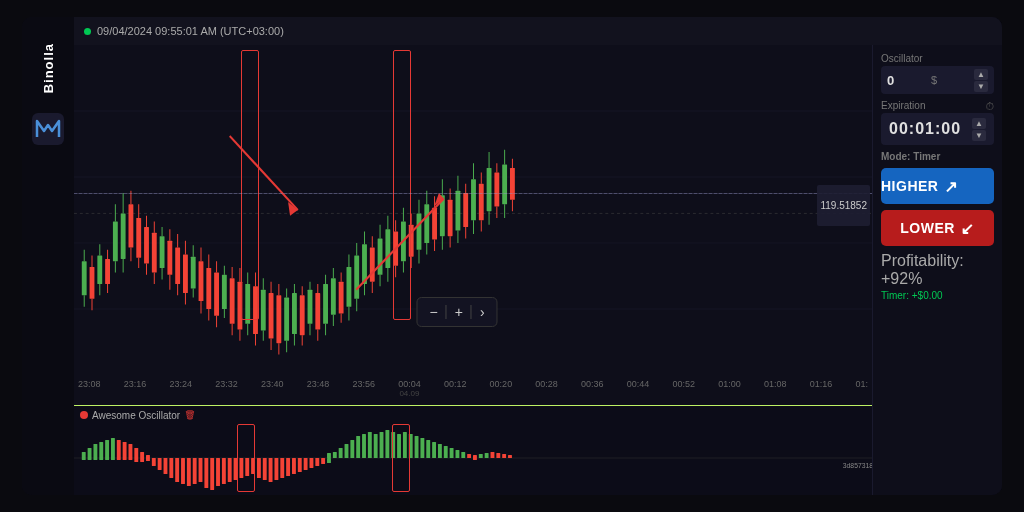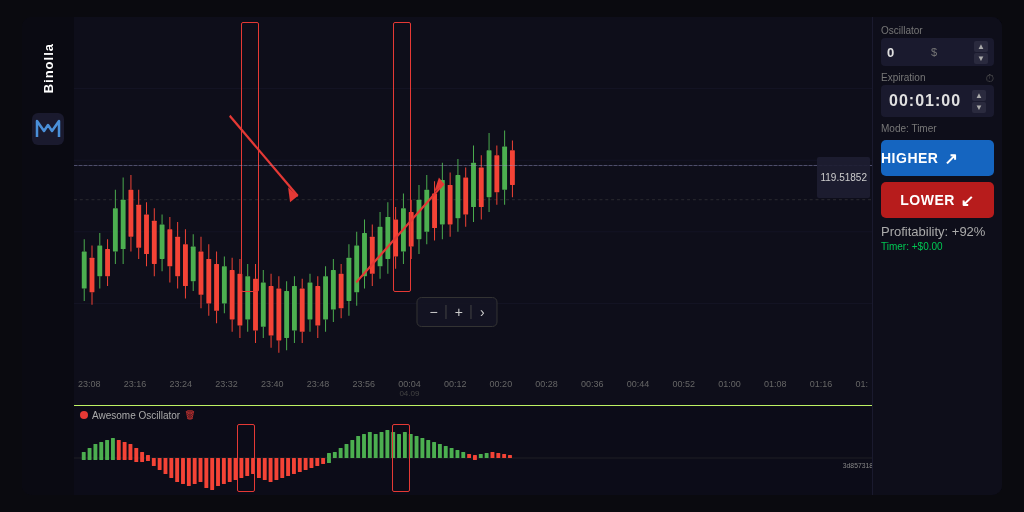--- a/index.html
+++ b/index.html
@@ -243,20 +243,21 @@
     }
     .timer-value {
       color: #e0e0e0;
       font-size: 16px;
       font-weight: 700;
       letter-spacing: 1px;
     }
     .mode-text {
       color: #777;
       font-size: 10px;
+      font-weight: bold;
     }
     .btn-higher {
       background: #1565c0;
       color: #fff;
       border: none;
       border-radius: 5px;
       height: 36px;
       width: 100%;
       font-size: 14px;
       font-weight: 700;
@@ -283,21 +284,21 @@
       gap: 6px;
       letter-spacing: 0.5px;
     }
     .profitability-row {
       display: flex;
       flex-direction: column;
       gap: 2px;
     }
     .profit-pct {
       color: #aaa;
-      font-size: 13px;
+      font-size: 16px;
     }
     .profit-val {
       color: #00c853;
       font-size: 10px;
     }
     
     .candles-svg {
       position: absolute;
       top: 0; left: 0;
       width: 100%;
@@ -350,20 +351,24 @@
     <div class="brand-logo">
       <svg viewBox="0 0 32 32" width="32" height="32">
         <rect width="32" height="32" rx="6" fill="#1a1a2e"></rect>
         <path d="M5 24 L5 8 L12 18 L16 12 L20 18 L27 8 L27 24" stroke="#4a90d9" stroke-width="2.5" fill="none" stroke-linejoin="round"></path>
       </svg>
     </div>
   </div>
 
   <div class="main-area">
 
+    <div class="top-bar">
+      <div class="dot-green"></div>
+      <span class="timestamp">09/04/2024 09:55:01 AM (UTC+03:00)</span>
+    </div>
 
     <div class="content-area">
 
       <div class="chart-container">
         <div class="candlestick-area">
 
           <svg class="candles-svg" viewBox="0 0 820 290" preserveAspectRatio="none">
 
             <line x1="0" y1="58" x2="820" y2="58" stroke="#1a1a2e" stroke-width="0.5"></line>
             <line x1="0" y1="116" x2="820" y2="116" stroke="#1a1a2e" stroke-width="0.5"></line>

